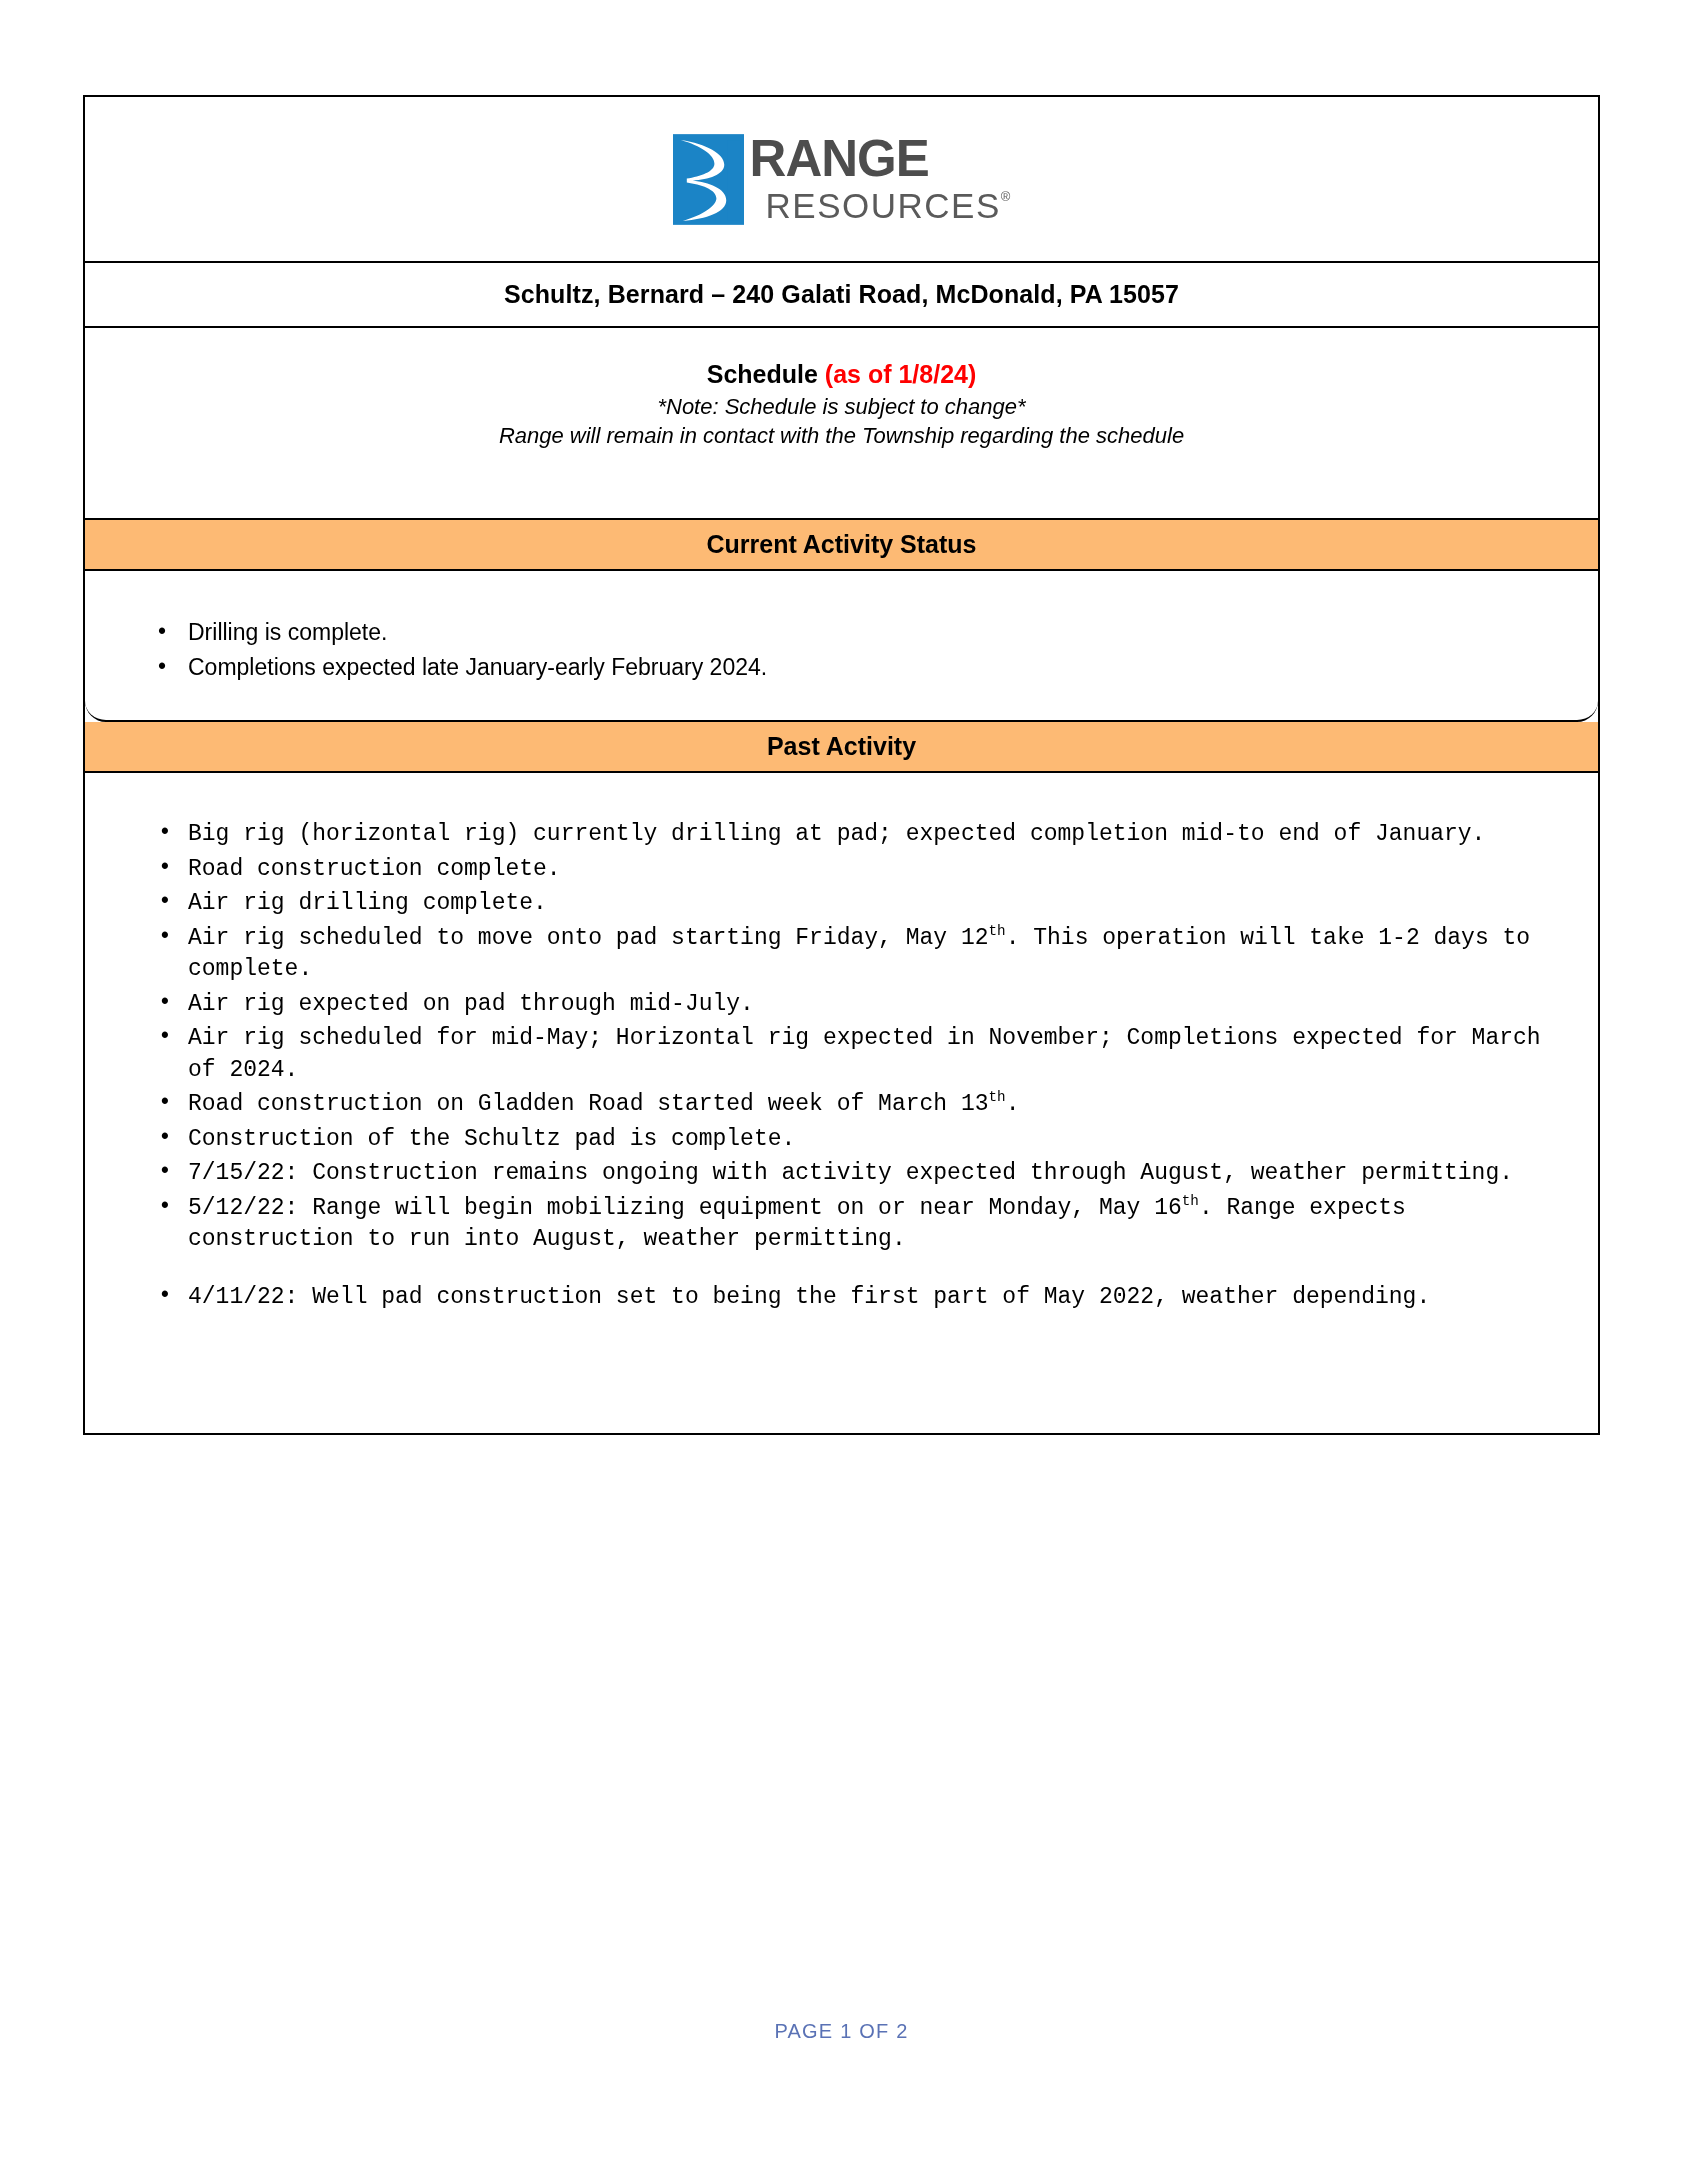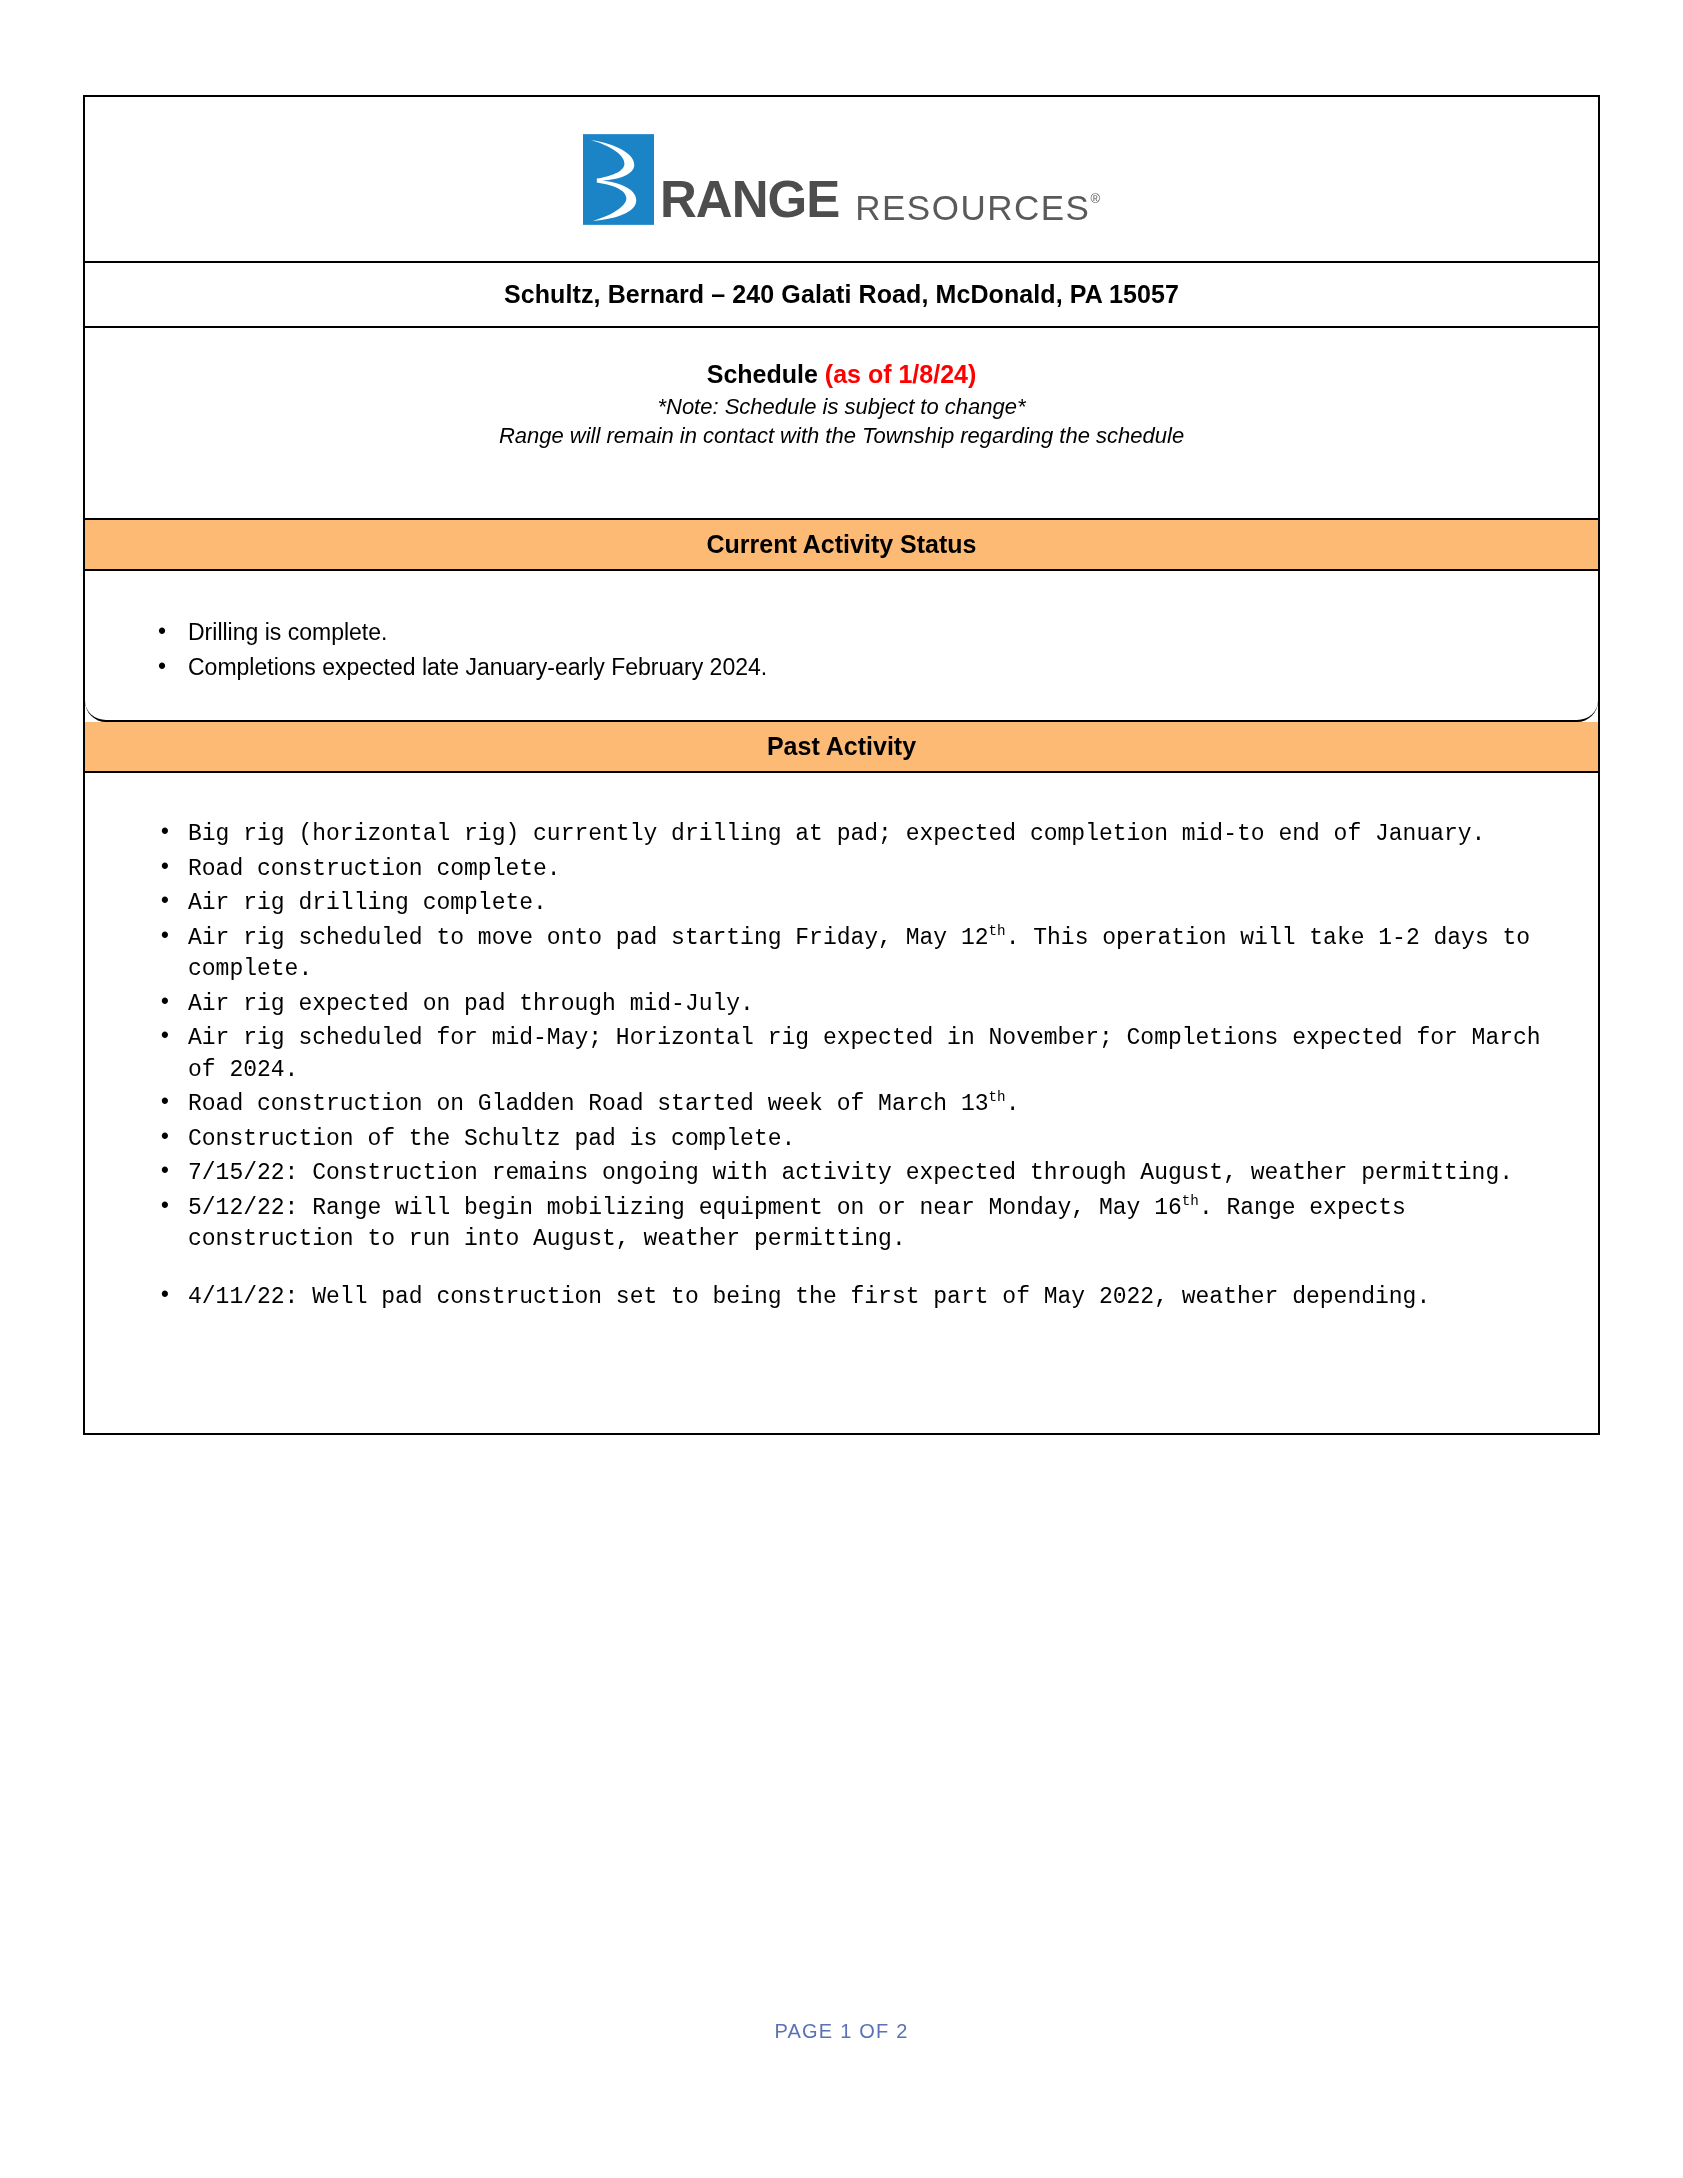--- a/index.html
+++ b/index.html
@@ -55,25 +55,24 @@
     height: 91px;
   }
   .logo-mark {
     width: 71px;
     height: 91px;
     flex: 0 0 auto;
     margin-right: 6px;
   }
   .logo-words {
     display: flex;
-    flex-direction: row;
+    flex-direction: column;
     justify-content: center;
     height: 91px;
     line-height: 1;
-    align-items: flex-end;
   }
   .logo-range {
     font-family: "Liberation Sans", sans-serif;
     font-weight: bold;
     font-size: 51px;
     letter-spacing: -1px;
     color: #4d4d4d;
     line-height: 0.95;
   }
   .logo-resources-wrap {

